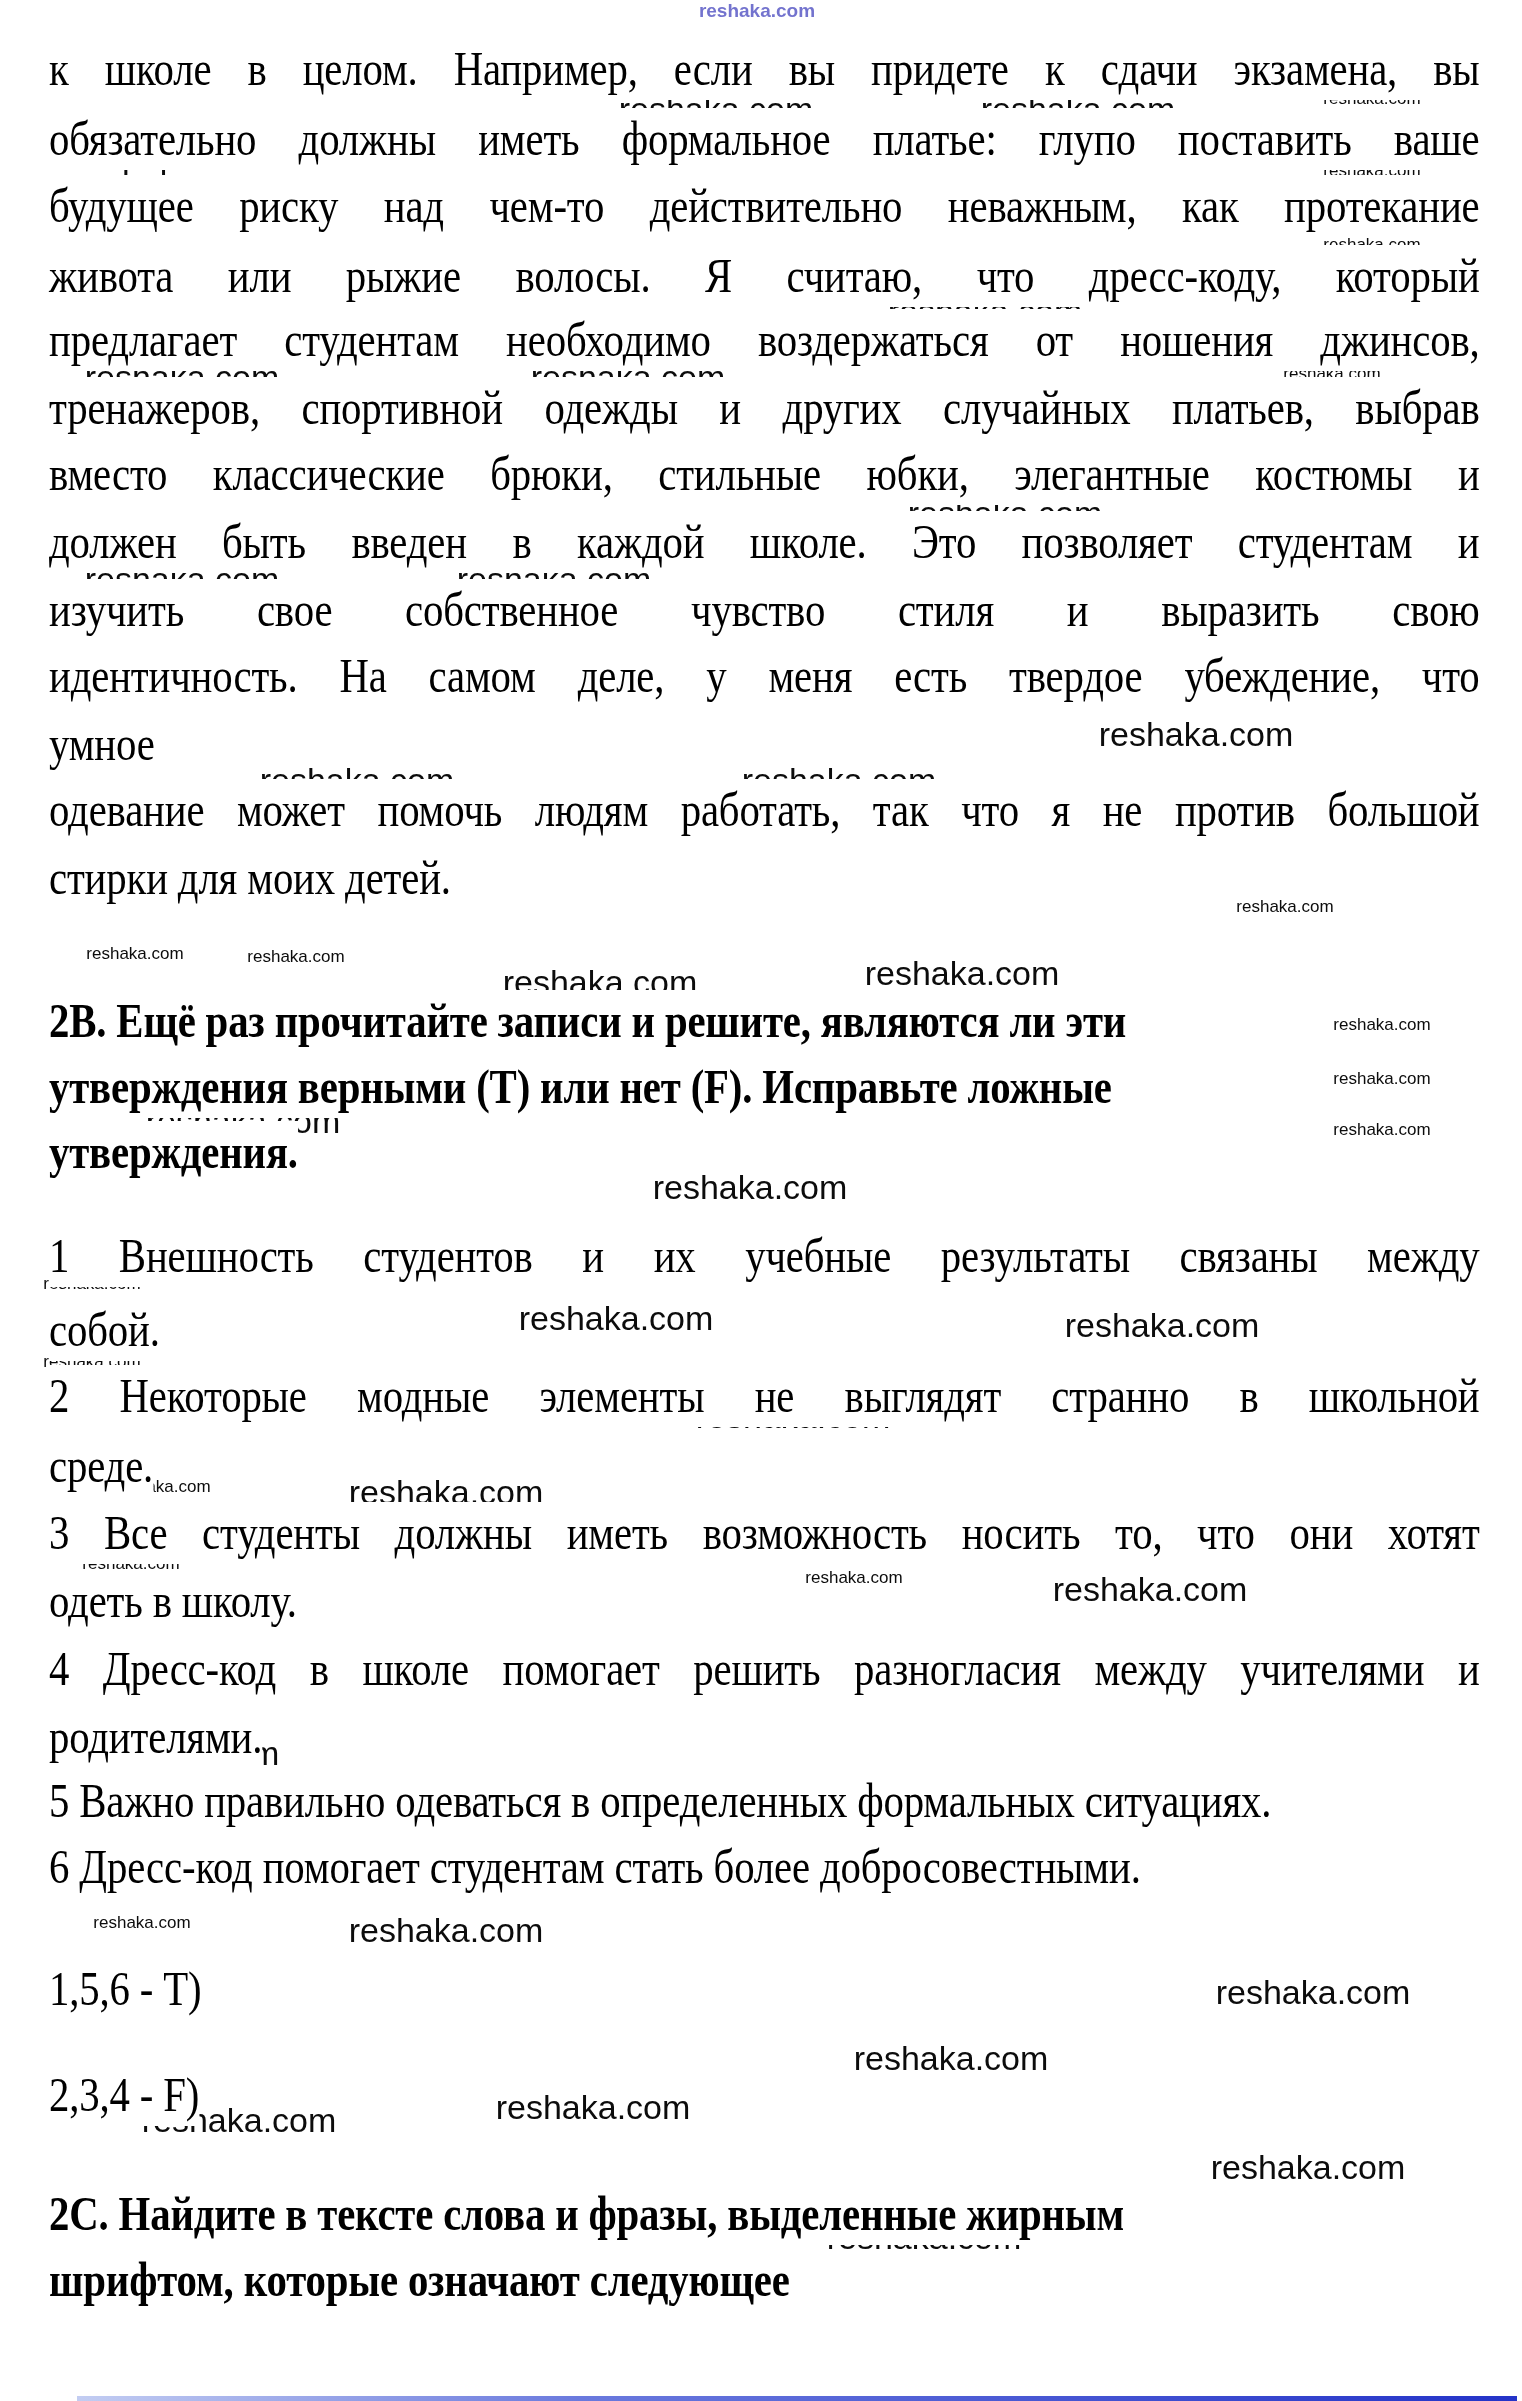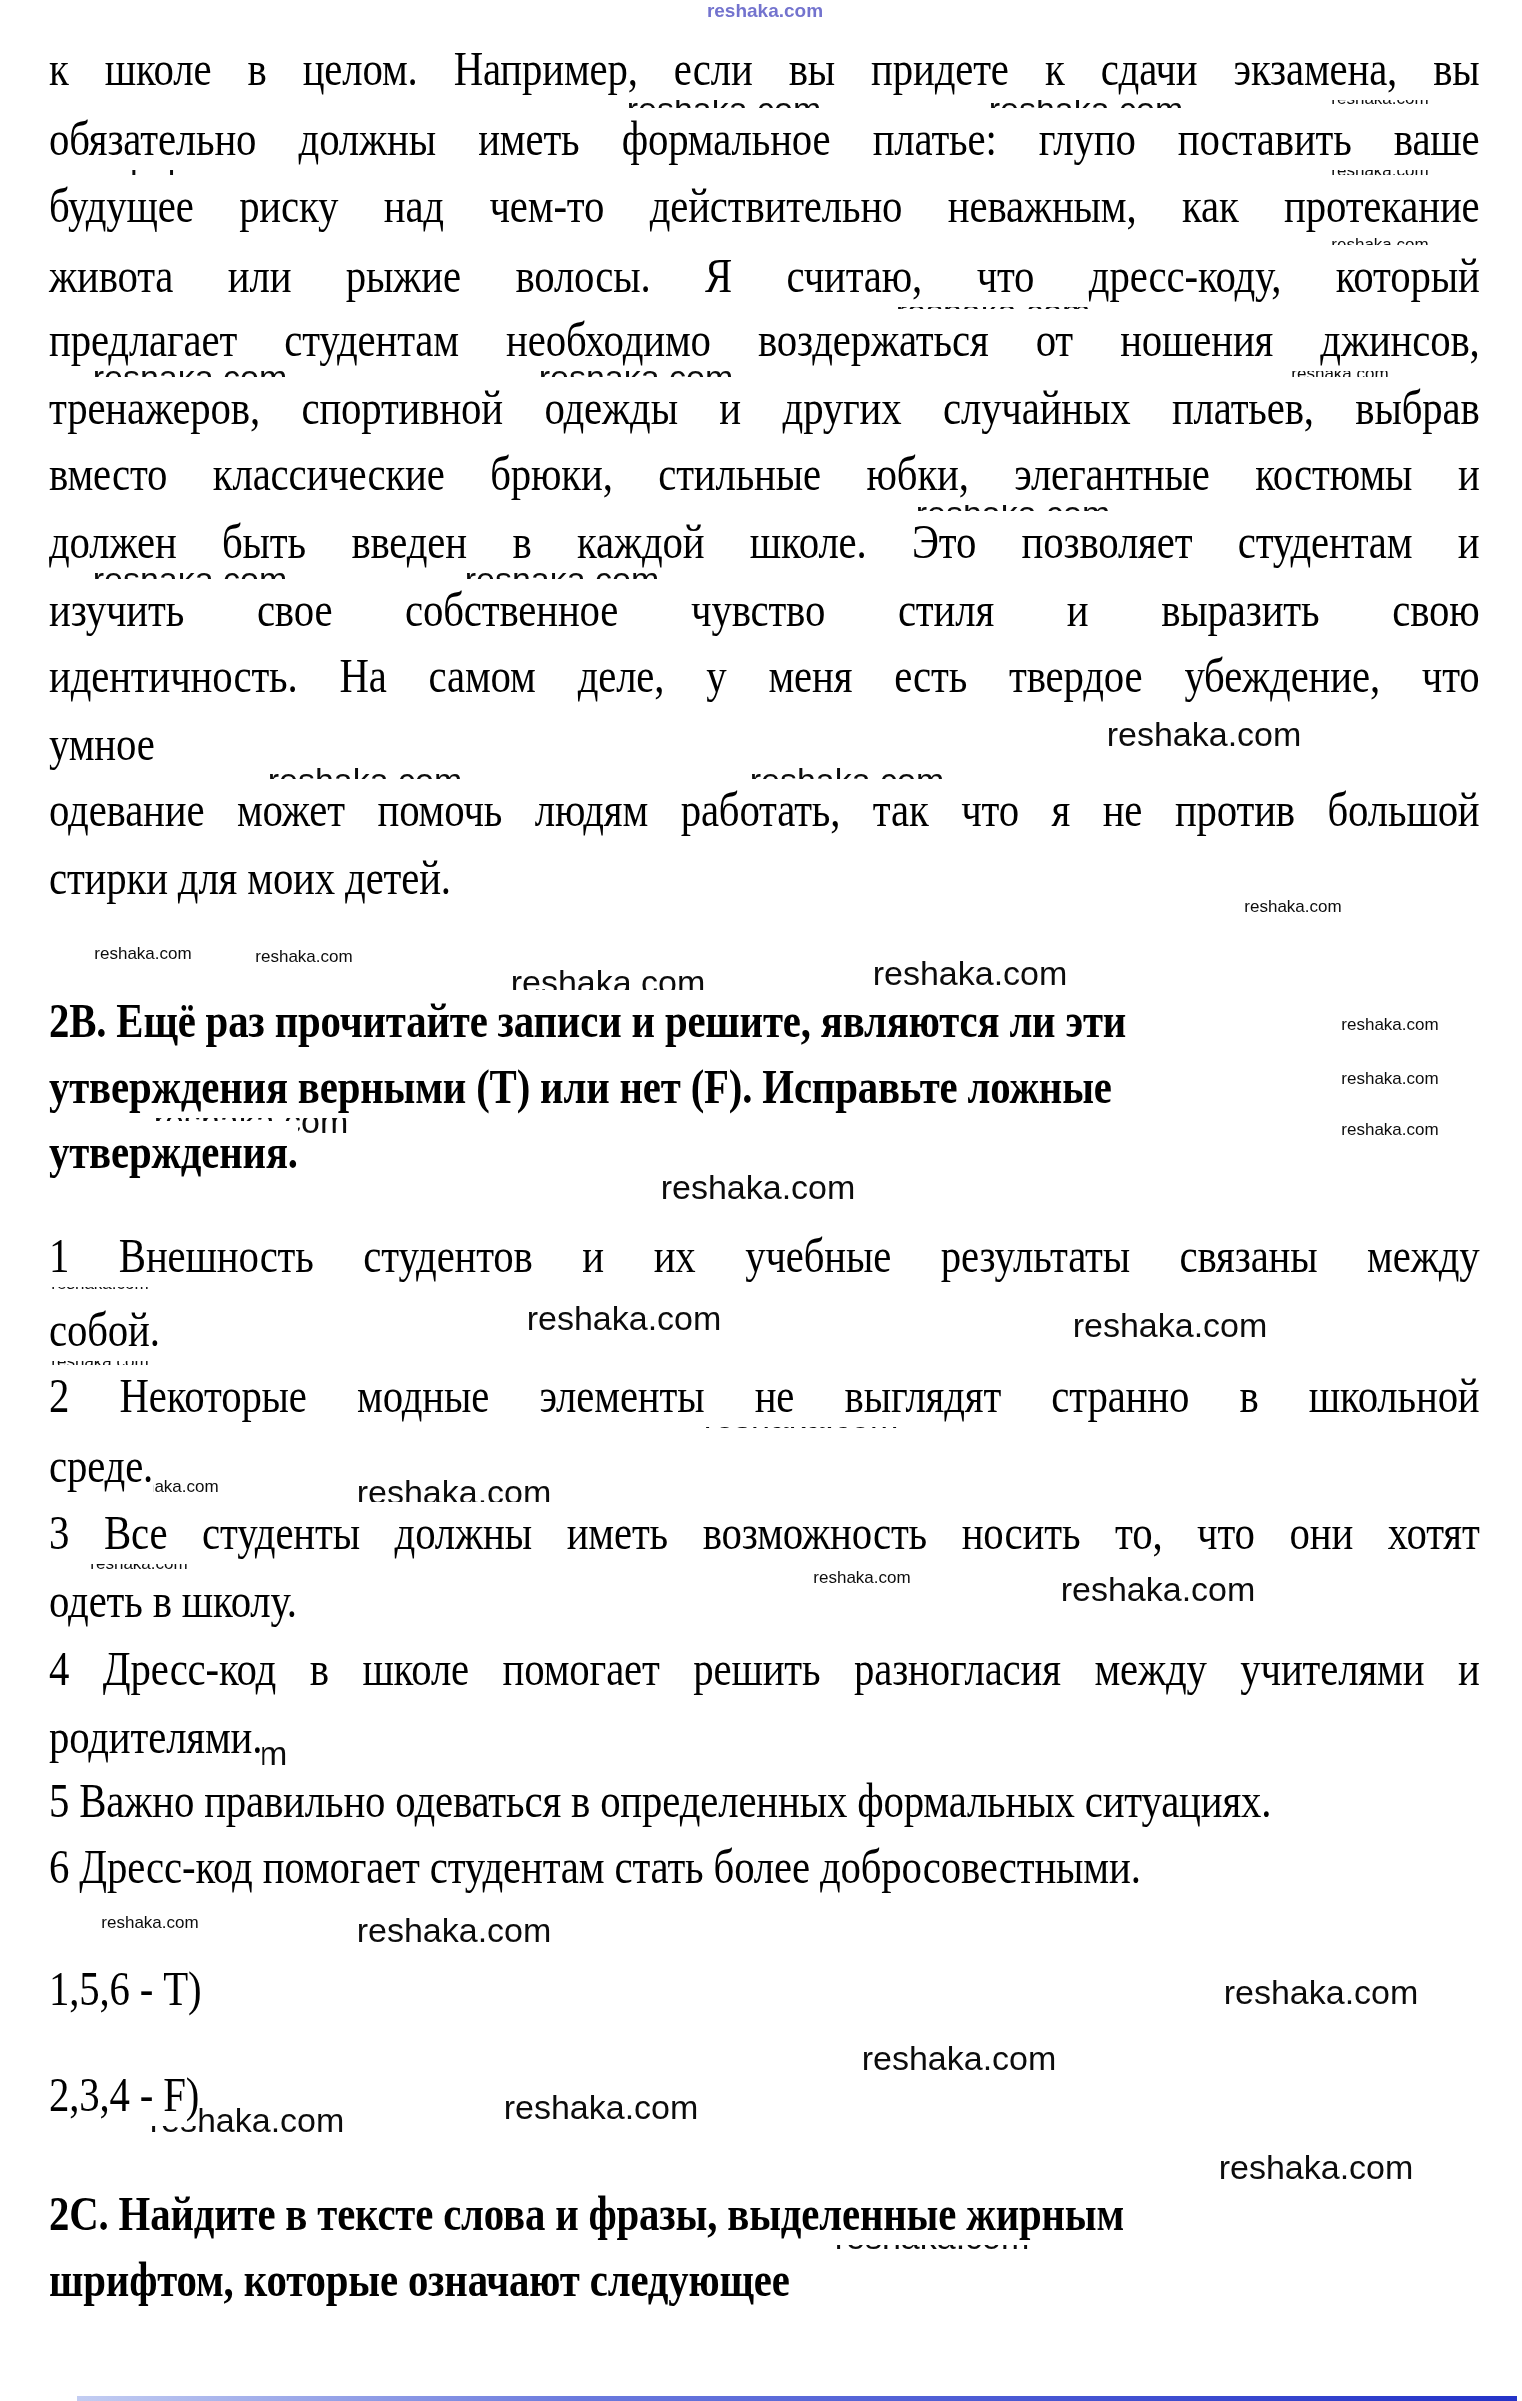--- a/index.html
+++ b/index.html
@@ -9,21 +9,21 @@
   }
   .page {
     position: relative;
     width: 1522px;
     height: 2401px;
     background: #ffffff;
     overflow: hidden;
     font-family: "Liberation Serif", "DejaVu Serif", serif;
   }
   #wm-layer, #text-layer { position: absolute; inset: 0; }
-  #wm-layer { z-index: 1; margin-left: 8px; }
+  #wm-layer { z-index: 1; }
   #text-layer { z-index: 2; }
 
   
   .line {
     position: absolute;
     left: 49px;
     transform: scaleX(0.85);
     transform-origin: left top;
     font-size: 48px;
     line-height: 1.3;

